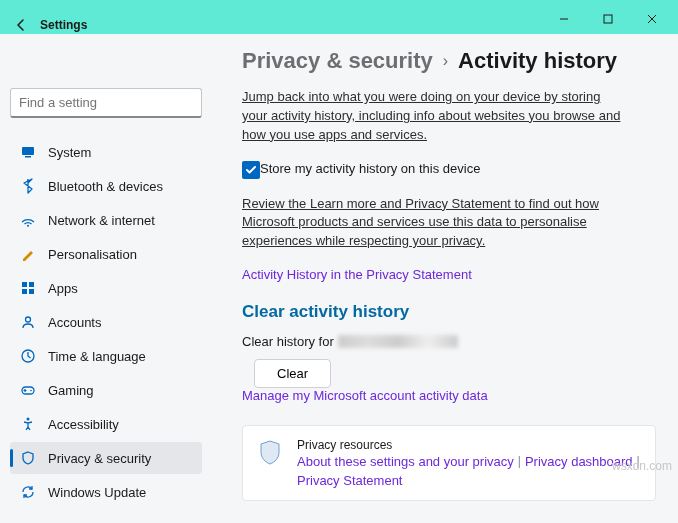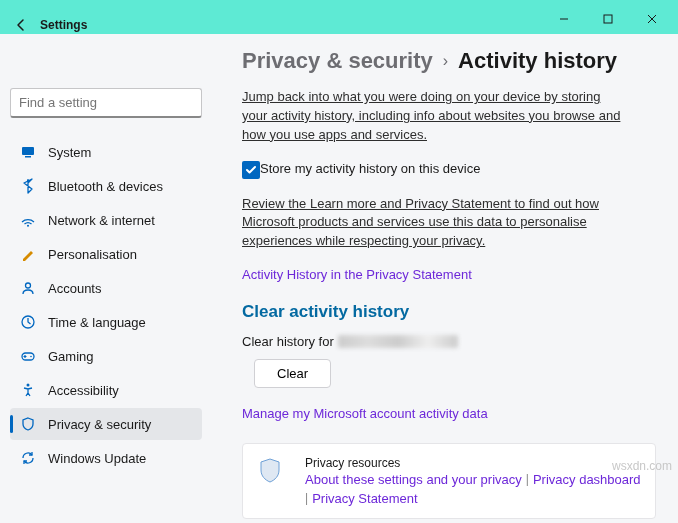--- a/index.html
+++ b/index.html
@@ -101,30 +101,29 @@
     border-radius:2px;
   }
   .btn {
     display:inline-block;
     background:#fff;
     border:1px solid #d0d0d4;
     border-radius:4px;
     padding: 6px 22px;
     font-size:13px;
     cursor:pointer;
-    margin-bottom: 18px;
     margin-left: 12px;
   }
   .card {
     border:1px solid #e5e5e8;
     border-radius:4px;
     background:#fff;
     padding: 12px 14px;
     display:flex;
-    gap:22px;
+    gap:14px;
     align-items:flex-start;
     margin-top: 22px;
   }
   .shield { width:26px; height:30px; flex-shrink:0; display:flex; align-items:center; justify-content:center; }
   .card-body { display:flex; flex-direction:column; gap:2px; }
   .card-title { font-size:12px; color:#1a1a1a; }
   .card-links { font-size:12px; display:flex; flex-wrap:wrap; gap:4px; }
   .sep { color:#888; }
   .watermark { position:absolute; right:6px; bottom:50px; font-size:12px; color:#c8c8c8; }
 </style>
@@ -202,20 +201,31 @@
 
       <div class="nav-item">
         <span class="nav-icon">
             <svg width="16" height="16" viewBox="0 0 16 16">
               <path d="M3 13l8-8 2 2-8 8H3v-2z" fill="#d68b00"></path>
             </svg>
           </span>
         <span class="nav-label">Personalisation</span>
       </div>
 
+      <div class="nav-item">
+        <span class="nav-icon">
+            <svg width="16" height="16" viewBox="0 0 16 16">
+              <rect x="2" y="2" width="5" height="5" fill="#0067c0"></rect>
+              <rect x="9" y="2" width="5" height="5" fill="#0067c0"></rect>
+              <rect x="2" y="9" width="5" height="5" fill="#0067c0"></rect>
+              <rect x="9" y="9" width="5" height="5" fill="#0067c0"></rect>
+            </svg>
+          </span>
+        <span class="nav-label">Apps</span>
+      </div>
 
       <div class="nav-item">
         <span class="nav-icon">
             <svg width="16" height="16" viewBox="0 0 16 16">
               <circle cx="8" cy="5.5" r="2.5" fill="none" stroke="#0067c0" stroke-width="1.3"></circle>
               <path d="M3 14c0-2.8 2.2-4 5-4s5 1.2 5 4" fill="none" stroke="#0067c0" stroke-width="1.3"></path>
             </svg>
           </span>
         <span class="nav-label">Accounts</span>
       </div>

